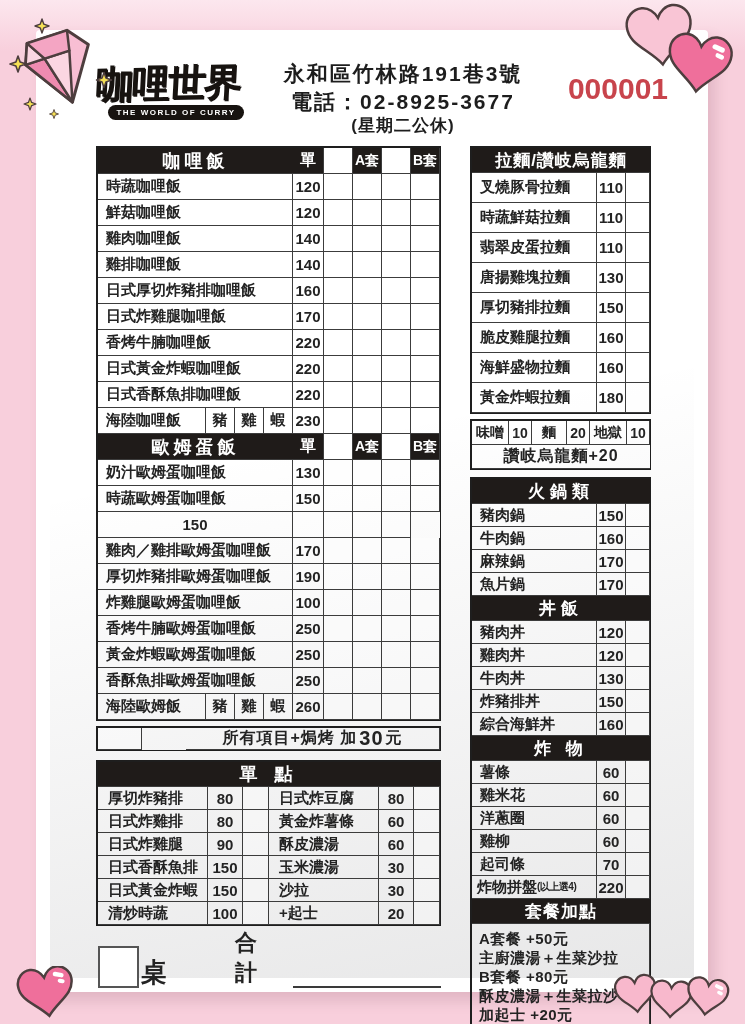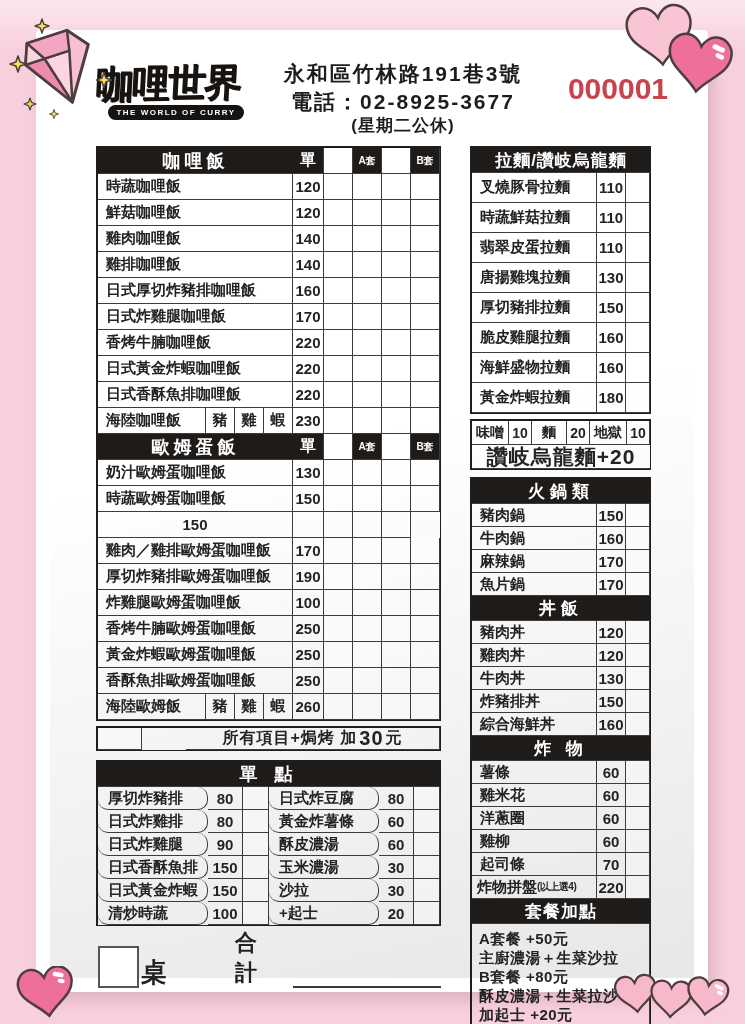--- a/index.html
+++ b/index.html
@@ -52,43 +52,43 @@
   .mrow { display:grid; grid-template-columns:1fr 31px 29px 29px 29px 29px; height:26px; }
   .mrow.combo { grid-template-columns:1fr 29px 29px 29px 31px 29px 29px 29px 29px; }
   .name { padding-left:8px; font-size:15px; font-weight:bold; }
   .price { justify-content:center; font-size:15px; font-weight:bold; }
   .q { background:rgba(255,255,255,.35); }
   .opt { justify-content:center; font-size:15px; font-weight:bold; }
   .hrow .c { border-bottom:1px solid #3c3c3c; }
   .bar { background:#1f1b19; color:#fff; font-weight:bold; }
   .hname { justify-content:center; font-size:18px; letter-spacing:4px; border-right:none; }
   .hsingle { justify-content:center; font-size:16px; }
-  .hq { justify-content:center; font-size:10px; letter-spacing:0; }
+  .hq { justify-content:center; font-size:14px; letter-spacing:0; }
   .hq.w { background:#fff; }
   
   .gratin { display:grid; grid-template-columns:44px 1fr; height:25px; margin-top:5px;gap:44px; }
   .gratin .txt { justify-content:center; font-size:16px; font-weight:bold; letter-spacing:1px; }
   .gratin .big { font-size:20px; margin:0 2px; }
   
   .sd { margin-top:9px; }
   .sdhead { height:25px; display:flex; align-items:center; justify-content:center;
             font-size:18px; letter-spacing:6px; border-bottom:1px solid #3c3c3c; }
   .srow { display:grid; grid-template-columns:1fr 35px 26px 1fr 35px 26px; height:23px; }
-  .srow .name { font-size:15px; padding-left:10px;border-radius:10px; }
+  .srow .name { font-size:15px; padding-left:10px; }
   
   .rrow { display:grid; grid-template-columns:1fr 29px 24px; height:30px; }
   .rrow23 { height:23px; }
   .rhead { height:25px; display:flex; align-items:center; justify-content:center;
            font-size:17px; letter-spacing:1px; border-bottom:1px solid #3c3c3c; }
   .rhead.sp { letter-spacing:5px; }
   .addons { margin-top:5px; }
   .arow { display:grid; grid-template-columns:37px 23px 1fr 23px 37px 23px; height:24px; }
   .arow .c { justify-content:center; font-size:14px; font-weight:bold; padding:0; }
   .urow { height:24px; display:flex; align-items:center; justify-content:center;
-          font-size:21px; font-weight:bold; border-bottom:1px solid #3c3c3c; letter-spacing:1px; }
+          font-size:16px; font-weight:bold; border-bottom:1px solid #3c3c3c; letter-spacing:1px; }
   .bigblock { margin-top:7px; }
   .note-sm { font-size:10px; font-weight:bold; letter-spacing:-0.5px; }
   
   .setbox { border-right:1px solid #3c3c3c; border-bottom:1px solid #3c3c3c;
             padding:5px 0 5px 7px; line-height:19px; }
   .setbox div { font-size:15px; font-weight:bold; letter-spacing:.5px; white-space:nowrap; }
   
   .foot { display:flex; align-items:flex-end; margin-top:16px; height:46px; padding-left:2px; }
   .tbox { width:42px; height:42px; border:2px solid #555; background:#fff; }
   .tlabel { font-size:26px; font-weight:bold; margin:0 0 -2px 2px; }

